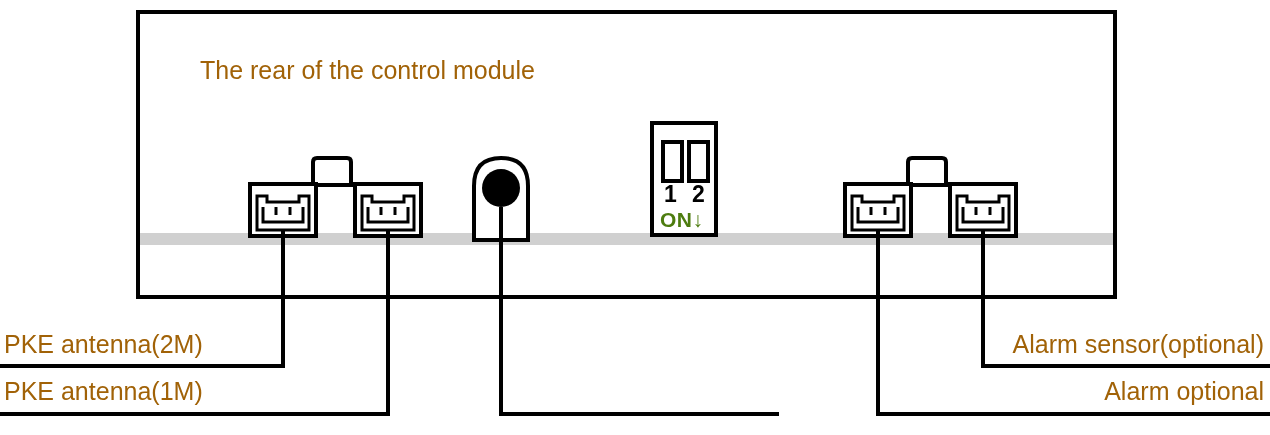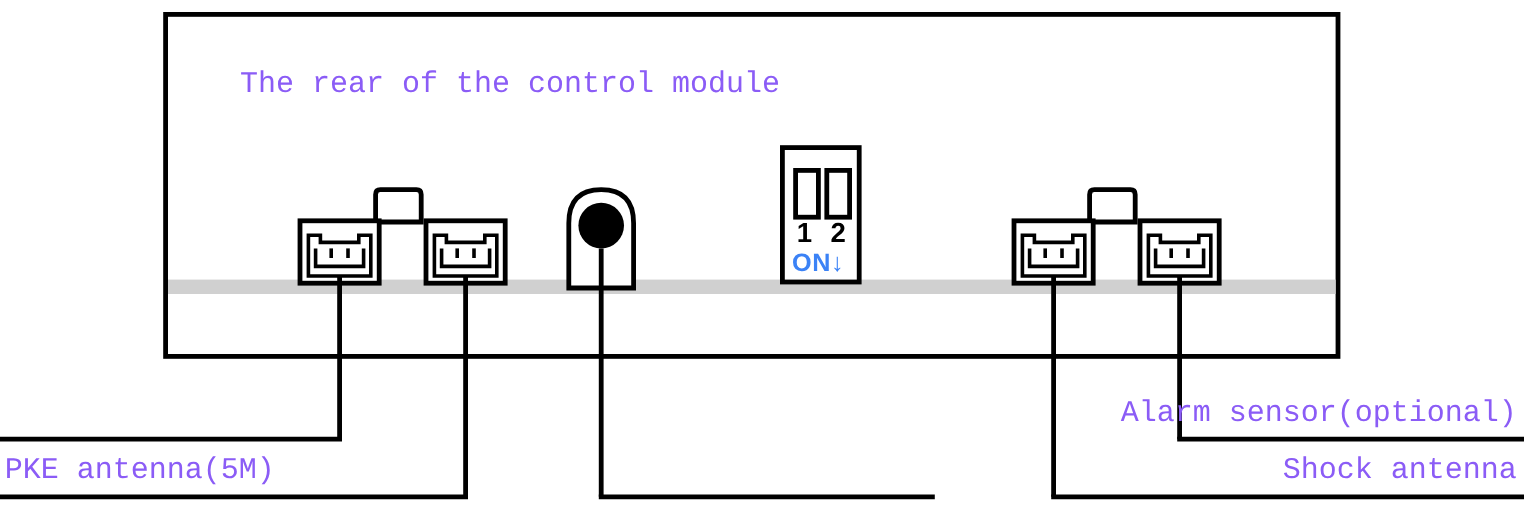--- a/index.html
+++ b/index.html
@@ -15,23 +15,23 @@
     font-family: "Liberation Sans", sans-serif;
     overflow: hidden;
   }
   #stage svg {
     position: absolute;
     left: 0;
     top: 0;
   }
   .lbl {
     position: absolute;
-    font-family: Liberation Mono, monospace;
+    font-family: Liberation Sans, sans-serif;
     font-size: 25px;
-    color: #8b5cf6;
+    color: #a16207;
     white-space: nowrap;
     line-height: 1;
   }
   #title-text {
     font-size: 25px;
     left: 200px;
     top: 58px;
   }
   #label-pke2 { left: 4px;  top: 332px; }
   #label-pke4 { left: 4px;  top: 379px; }
@@ -46,21 +46,21 @@
     line-height: 1;
   }
   #dip-n1 { left: 664px; top: 183px; }
   #dip-n2 { left: 692px; top: 183px; }
   #dip-on {
     position: absolute;
     left: 660px;
     top: 209px;
     font-size: 21px;
     font-weight: bold;
-    color: #3b82f6;
+    color: #4d7c0f;
     line-height: 1;
     letter-spacing: 0.5px;
   }
 </style>
 </head>
 <body>
 
 <div id="stage">
 
   <svg width="1270" height="435" viewBox="0 0 1270 435">
@@ -140,17 +140,18 @@
   </svg>
 
   <div class="lbl" id="title-text">The rear of the control module</div>
 
   <div class="dip-num" id="dip-n1">1</div>
   <div class="dip-num" id="dip-n2">2</div>
   <div id="dip-on">
     <span>ON</span><span>↓</span>
   </div>
 
-  <div class="lbl" id="label-pke4">PKE antenna(5M)</div>
+  <div class="lbl" id="label-pke2">PKE antenna(2M)</div>
+  <div class="lbl" id="label-pke4">PKE antenna(1M)</div>
   <div class="lbl" id="label-shock">Alarm sensor(optional)</div>
-  <div class="lbl" id="label-alarm">Shock antenna</div>
+  <div class="lbl" id="label-alarm">Alarm optional</div>
 
 </div>
 
 </body></html>

